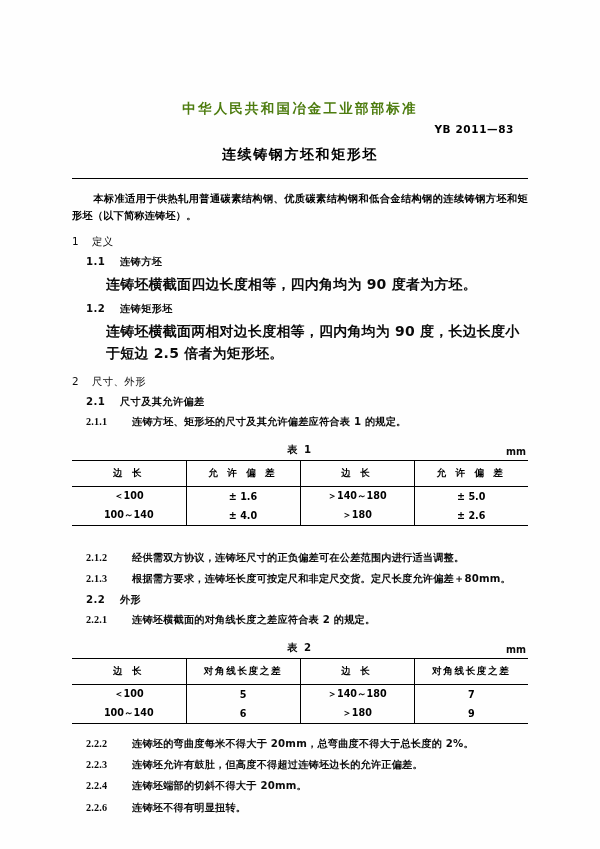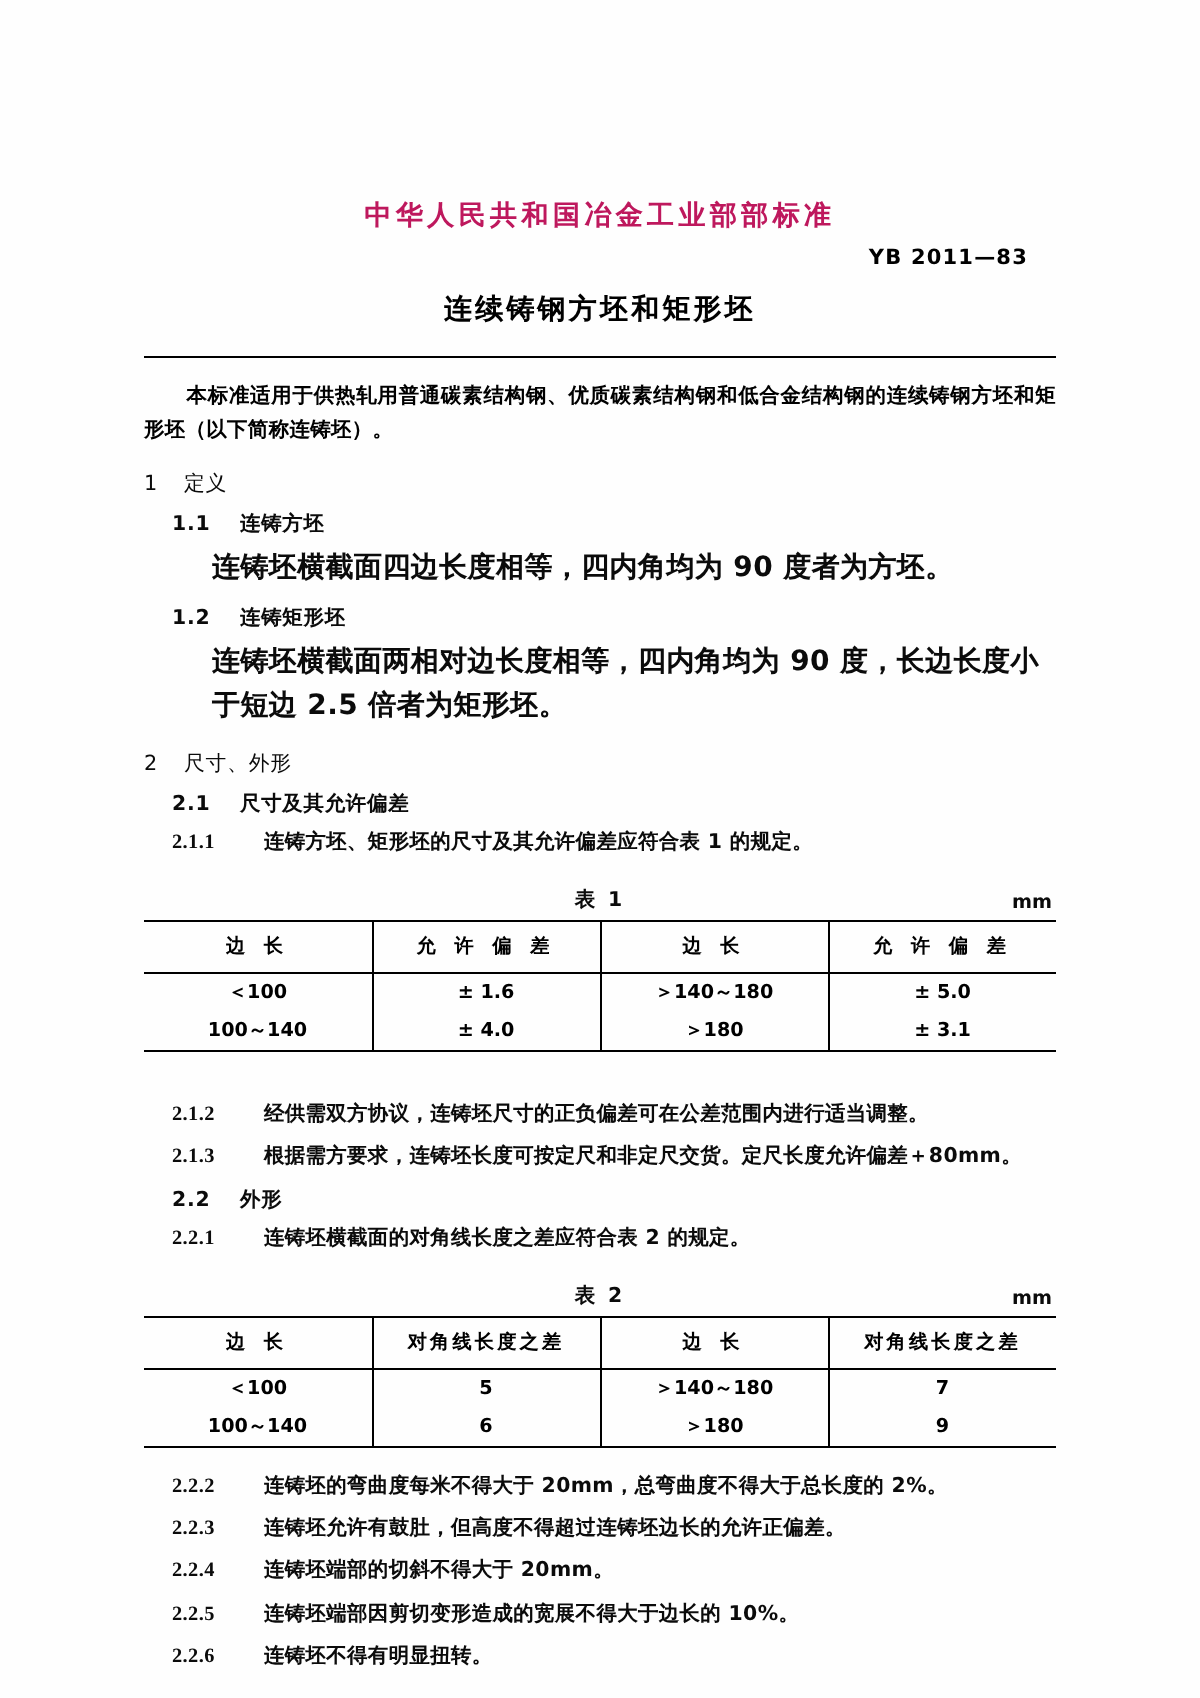--- a/index.html
+++ b/index.html
@@ -28,21 +28,21 @@
     top: 100px;
     width: 456px;
   }
 
   
   .masthead {
     text-align: center;
     font-weight: bold;
     font-size: 13.5px;
     letter-spacing: 2.2px;
-    color: #be185d;
+    color: #4d7c0f;
     line-height: 1.2;
   }
   .std-no-row {
     position: relative;
     height: 20px;
     margin-top: 7px;
   }
   .std-no {
     position: absolute;
     right: 14px;
@@ -231,21 +231,21 @@
           <tr>
             <td>＜100</td>
             <td class="vdiv-thin">± 1.6</td>
             <td class="vdiv-thick">＞140～180</td>
             <td class="vdiv-thin">± 5.0</td>
           </tr>
           <tr>
             <td>100～140</td>
             <td class="vdiv-thin">± 4.0</td>
             <td class="vdiv-thick">＞180</td>
-            <td class="vdiv-thin">± 3.1</td>
+            <td class="vdiv-thin">± 2.6</td>
           </tr>
         </tbody>
       </table>
     </div>
 
     <div class="clause" style="margin-top:24px"><span class="num">2.1.2</span><span>经供需双方协议，连铸坯尺寸的正负偏差可在公差范围内进行适当调整。</span></div>
 
     <div class="clause"><span class="num">2.1.3</span><span>根据需方要求，连铸坯长度可按定尺和非定尺交货。定尺长度允许偏差＋80mm。</span></div>
 
     <div class="h2"><span class="num">2.2</span><span>外形</span></div>
@@ -280,20 +280,19 @@
         </tbody>
       </table>
     </div>
 
     <div class="clause" style="margin-top:12px"><span class="num">2.2.2</span><span>连铸坯的弯曲度每米不得大于 20mm，总弯曲度不得大于总长度的 2%。</span></div>
 
     <div class="clause"><span class="num">2.2.3</span><span>连铸坯允许有鼓肚，但高度不得超过连铸坯边长的允许正偏差。</span></div>
 
     <div class="clause"><span class="num">2.2.4</span><span>连铸坯端部的切斜不得大于 20mm。</span></div>
 
-    <div class="clause"><span class="num">2.2.5</span><span>连铸坯端部因剪切变形造成的宽展不得大于边长的 10%。</span></div>
 
     <div class="clause"><span class="num">2.2.6</span><span>连铸坯不得有明显扭转。</span></div>
 
   </div>
 
 
 </div>
 
 </body></html>

